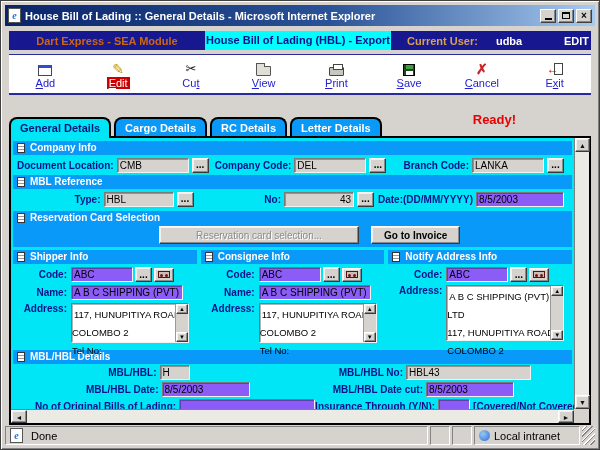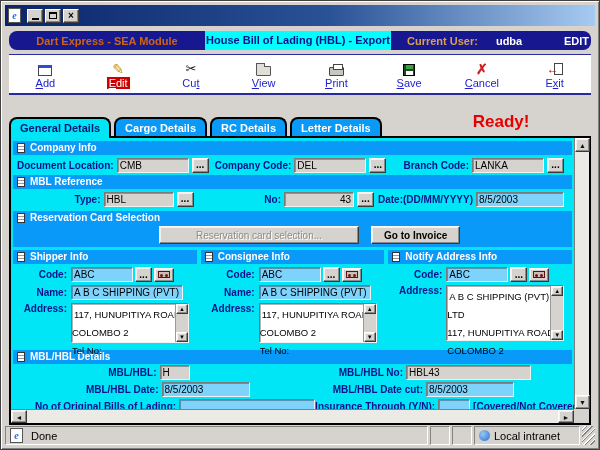--- a/index.html
+++ b/index.html
@@ -18,21 +18,21 @@
     font:italic bold 10px/13px "Liberation Serif",serif;color:#2A6FD6;text-align:center;}
   .title-text{flex:1;color:#fff;font-weight:bold;font-size:11px;white-space:nowrap;overflow:hidden;}
   .winbtn{width:16px;height:14px;margin-left:2px;background:#D6D3CE;
     border:1px solid;border-color:#FFF #404040 #404040 #FFF;
     box-shadow:inset -1px -1px 0 #848484;display:flex;align-items:center;justify-content:center;
     font-size:10px;font-weight:bold;color:#000;line-height:1;}
   .glyph-min{width:7px;height:2px;background:#000;margin-top:7px;}
   .glyph-max{width:8px;height:7px;border:1px solid #000;border-top-width:2px;}
   
   .appbar{position:absolute;left:8px;right:8px;top:30px;height:19px;
-    background:var(--bar_navy,#17178F);display:flex;align-items:center;font-size:11px;font-weight:bold;border-radius:8px;}
+    background:var(--bar_navy,#17178F);display:flex;align-items:center;font-size:11px;font-weight:bold;}
   .app-module{width:196px;text-align:center;color:#CC6611;}
   .app-badge{width:186px;height:100%;line-height:19px;text-align:center;background:#00FFFF;color:#00128F;}
   .app-user{flex:1;display:flex;gap:18px;padding-left:16px;}
   .app-user-label{color:#D8A050;}
   .app-user-value{color:#FFFFFF;}
   .app-mode{color:#FFFFFF;padding-right:2px;}
   
   .toolbar{position:absolute;left:8px;right:8px;top:53px;height:41px;background:#FFFFFF;
     border-top:1px solid #2A2AA0;border-bottom:2px solid #2A2AA0;display:flex;}
   .tool{flex:1;display:flex;flex-direction:column;align-items:center;justify-content:center;gap:1px;cursor:pointer;}
@@ -53,32 +53,32 @@
   .ic-cancel{color:#CC2222;font-size:14px;font-weight:bold;}
   .ic-exit{position:relative;width:16px;height:13px;}
   .ic-exit .pg{position:absolute;right:0;top:0;width:9px;height:12px;background:#FFF;border:1px solid #444;}
   .ic-exit .ar{position:absolute;left:0;top:-1px;color:#CC0000;font-size:12px;font-weight:bold;}
   
   .tabrow{position:absolute;left:8px;right:14px;top:111px;height:24px;display:flex;align-items:flex-end;gap:3px;}
   .tab{border:2px solid #000;border-bottom:none;border-radius:8px 8px 0 0;
     background:var(--section_blue,#0999F8);color:#FFF;font-weight:bold;font-size:11px;
     padding:3px 9px 2px 9px;line-height:12px;cursor:pointer;white-space:nowrap;}
   .tab.active{background:var(--form_bg,#00E6F6);color:#001878;position:relative;top:2px;z-index:3;padding-bottom:4px;}
-  .ready{margin-left:88px;align-self:flex-start;color:var(--ready_red,#E80000);font-weight:bold;font-size:17px;}
+  .ready{margin-left:88px;align-self:flex-start;color:var(--ready_red,#E80000);font-weight:bold;font-size:13px;}
   
   .frame{position:absolute;left:8px;right:8px;top:135px;bottom:24px;border:2px solid #000;
     background:var(--form_bg,#00E6F6);}
   .content{position:absolute;left:0;top:0;right:15px;bottom:14px;overflow:hidden;padding-top:3px;}
   .sec-hd{height:14px;margin:0 2px;background:var(--section_blue,#0999F8);
     display:flex;align-items:center;gap:5px;padding-left:4px;color:#FFF;font-weight:bold;font-size:10px;line-height:10px;}
   .doc-ico{width:8px;height:10px;background:#FFF;border:1px solid #333;
     background-image:repeating-linear-gradient(#FFF 0 2px,#999 2px 3px);}
   .lbl{color:var(--label_navy,#0A128C);font-weight:bold;font-size:10px;white-space:nowrap;}
   .inp{height:15px;border:1px solid #7A7A7A;border-bottom-color:#F2F2F2;border-right-color:#F2F2F2;
-    box-shadow:inset 1px 1px 0 rgba(0,0,0,.3);background:#7dd3fc;color:#000;
+    box-shadow:inset 1px 1px 0 rgba(0,0,0,.3);background:#8b5cf6;color:#000;
     font-family:"Liberation Sans",sans-serif;font-size:10px;padding:0 2px;}
   .inp.gray{background:#D6D3CE;}
   .inp.rt{text-align:right;}
   .btn{background:#D6D3CE;border:1px solid;border-color:#FFF #3A3A3A #3A3A3A #FFF;
     box-shadow:inset -1px -1px 0 #8A8A8A, inset 1px 1px 0 #F4F2EE;
     font-family:"Liberation Sans",sans-serif;font-size:10px;color:#000;cursor:pointer;}
   .btn-dots{width:17px;height:15px;font-weight:bold;line-height:6px;padding:0;}
   .card-btn{width:20px;height:14px;display:flex;align-items:center;justify-content:center;padding:0;}
   .card-glyph{width:12px;height:7px;border:1px solid #5A1010;background:#C8C0B8;position:relative;}
   .card-glyph:before{content:"";position:absolute;left:1px;top:2px;width:3px;height:3px;border-radius:50%;background:#7A1010;}
@@ -128,20 +128,21 @@
   .globe{width:11px;height:11px;border-radius:50%;background:radial-gradient(circle at 35% 35%,#9AC6F0,#2A6FD6);flex:none;}
   .grip{width:13px;background:repeating-linear-gradient(135deg,#D6D3CE 0 2px,#FFF 2px 3px,#848484 3px 4px);}
 </style>
 </head>
 <body>
 
 <div class="win">
 
   <div class="titlebar">
     <span class="ie-ico">e</span>
+    <span class="title-text">House Bill of Lading :: General Details - Microsoft Internet Explorer</span>
     <span class="winbtn">
         <span class="glyph-min"></span>
       </span>
     <span class="winbtn">
         <span class="glyph-max"></span>
       </span>
     <span class="winbtn">×</span>
   </div>
 
   <div class="appbar">

